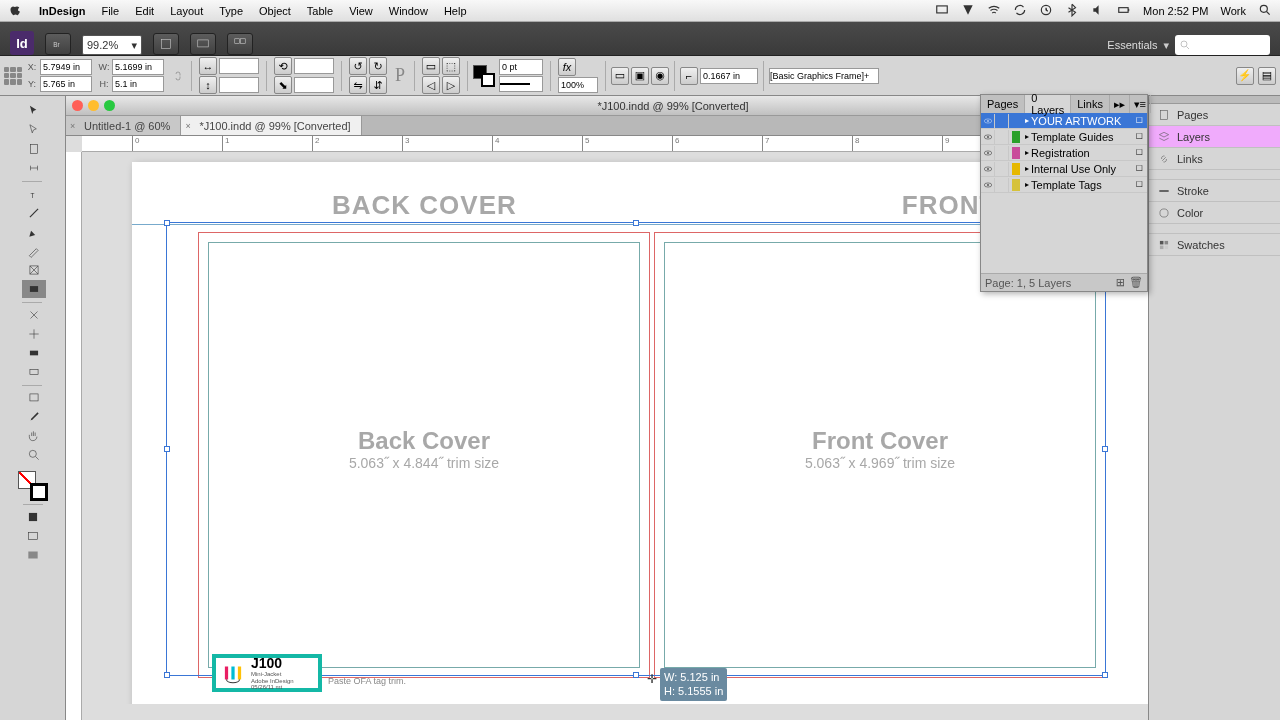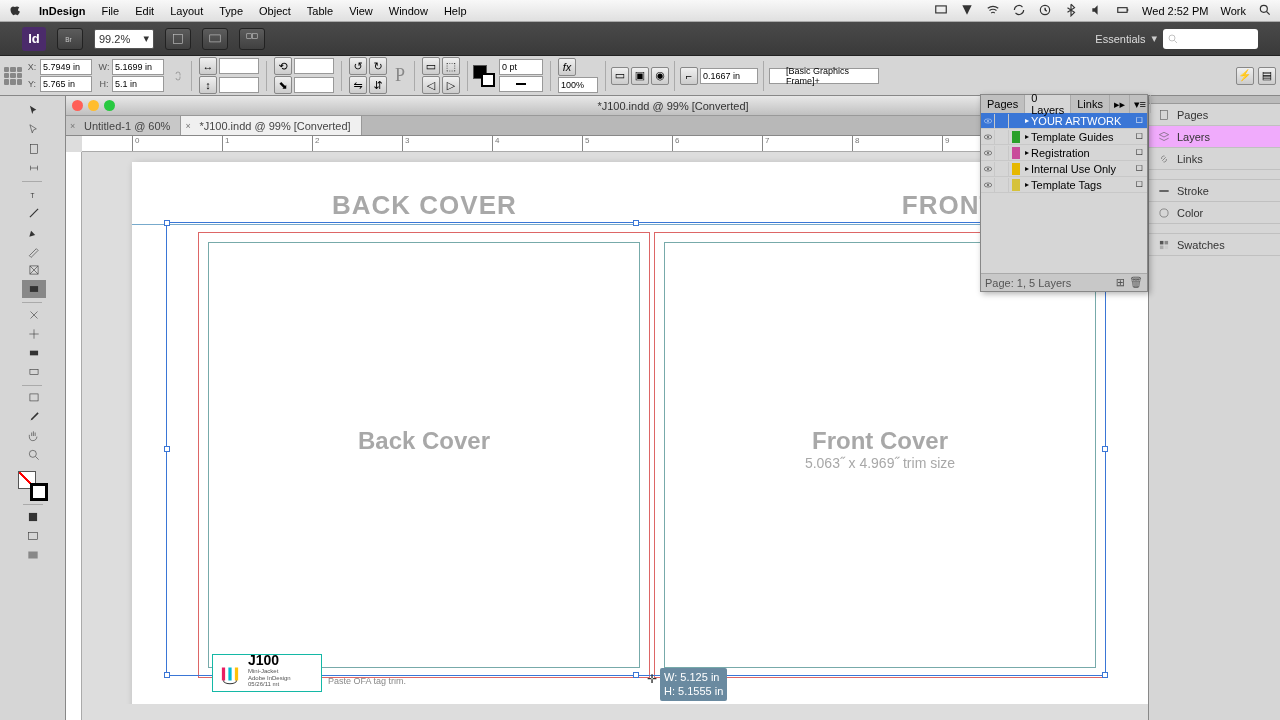--- a/index.html
+++ b/index.html
@@ -5,41 +5,41 @@
 *{margin:0;padding:0;box-sizing:border-box;font-family:"Lucida Grande",Arial,sans-serif;font-size:11px;-webkit-user-select:none;user-select:none}
 body{width:1280px;height:720px;overflow:hidden;background:#464646}
 
 .mac-menubar{height:22px;background:linear-gradient(#f8f8f8,#e0e0e0);display:flex;align-items:center;padding:0 8px;border-bottom:1px solid #aaa;font-size:13px}
 .mac-left{display:flex;align-items:center;gap:16px}
 .mac-left>*{cursor:default}
 .mac-app{font-weight:bold}
 .mac-right{margin-left:auto;display:flex;align-items:center;gap:12px;font-size:12px}
 .mac-right svg{width:14px;height:14px}
 
-.app-bar{height:34px;background:linear-gradient(#4a4a4a,#3a3a3a);display:flex;align-items:center;padding:0 22px;gap:11px;border-bottom:1px solid #222}
+.app-bar{height:34px;background:linear-gradient(#4a4a4a,#3a3a3a);display:flex;align-items:flex-end;padding:0 10px;gap:11px;border-bottom:1px solid #222}
 .id-logo{width:24px;height:24px;background:#4b2b6b;border-radius:3px;display:flex;align-items:center;justify-content:center;color:#fff;font-weight:bold;font-size:13px}
 .app-btn{width:26px;height:22px;background:linear-gradient(#5c5c5c,#404040);border:1px solid #222;border-radius:3px;display:flex;align-items:center;justify-content:center}
 .app-btn svg{width:14px;height:14px}
 .zoom-box{width:60px;height:20px;background:#fff;border:1px solid #555;border-radius:2px;display:flex;align-items:center;padding:0 4px;font-size:11px;color:#333}
 .zoom-box .chev{margin-left:auto}
 .essentials{margin-left:auto;display:flex;align-items:center;gap:6px;color:#ddd}
 .search-box{width:95px;height:20px;background:#fff;border-radius:3px;display:flex;align-items:center;padding:0 4px}
 
 .control-panel{height:40px;background:#d6d6d6;border-bottom:1px solid #888;display:flex;align-items:center;padding:0 4px;gap:2px;overflow:hidden}
 .ref-grid{width:18px;height:18px;display:grid;grid-template-columns:repeat(3,1fr);grid-template-rows:repeat(3,1fr);gap:1px}
 .ref-grid span{background:#888;border-radius:1px}
 .ctrl-group{display:flex;flex-direction:column;gap:1px;margin:0 2px}
 .ctrl-row{display:flex;align-items:center;gap:2px}
 .ctrl-label{font-size:9px;color:#555;width:12px;text-align:center}
 .ctrl-input{width:52px;height:16px;background:#fff;border:1px solid #999;font-size:9px;padding:0 2px;display:flex;align-items:center}
 .ctrl-icon{width:18px;height:16px;display:flex;align-items:center;justify-content:center}
 .ctrl-sep{width:1px;height:30px;background:#aaa;margin:0 3px}
 .swatch-fill{width:14px;height:14px;background:#000;border:1px solid #555}
 .swatch-stroke{width:14px;height:14px;background:#fff;border:2px solid #000}
-.ctrl-select{height:16px;background:#fff;border:1px solid #999;font-size:9px;padding:0 16px;display:flex;align-items:center}
+.ctrl-select{height:16px;background:#fff;border:1px solid #999;font-size:9px;padding:0 0;display:flex;align-items:center}
 .tiny-btn{width:18px;height:18px;background:linear-gradient(#f0f0f0,#ccc);border:1px solid #888;border-radius:2px;display:flex;align-items:center;justify-content:center}
 
 .doc-window{position:absolute;top:96px;left:66px;right:0;bottom:0;background:#dddddd}
 .doc-titlebar{height:20px;background:linear-gradient(#e8e8e8,#c0c0c0);display:flex;align-items:center;justify-content:center;font-size:11px;color:#333;border-bottom:1px solid #999;position:relative}
 .traffic{position:absolute;left:6px;top:4px;display:flex;gap:5px}
 .traffic span{width:11px;height:11px;border-radius:50%}
 .traffic .r{background:#ff5f57}.traffic .y{background:#ffbd2e}.traffic .g{background:#28c940}
 .tab-bar{height:20px;background:#b8b8b8;display:flex;border-bottom:1px solid #888}
 .tab{padding:0 10px 0 18px;display:flex;align-items:center;font-size:10px;color:#444;border-right:1px solid #999;background:#c8c8c8;position:relative}
 .tab.active{background:#f0f0f0}
@@ -49,21 +49,21 @@
 .ruler-v{position:absolute;left:0;top:56px;width:16px;bottom:0;background:#fff;border-right:1px solid #aaa}
 .canvas{position:absolute;left:16px;top:56px;right:0;bottom:16px;background:#dddddd;overflow:hidden}
 .spread{position:absolute;left:50px;top:10px;width:1030px;height:560px;background:#fff;box-shadow:3px 3px 8px rgba(0,0,0,0.3)}
 .header-label{position:absolute;font-size:26px;font-weight:bold;color:#a8a8a8;letter-spacing:1px}
 .bleed{position:absolute;border:1px solid #d66}
 .page-frame{position:absolute;border:1px solid #7aa}
 .center-title{position:absolute;font-size:24px;font-weight:bold;color:#a8a8a8;width:100%;text-align:center}
 .center-sub{position:absolute;font-size:14px;color:#a8a8a8;width:100%;text-align:center}
 .selection{position:absolute;border:1px solid #3a76d6}
 .handle{position:absolute;width:6px;height:6px;background:#fff;border:1px solid #3a76d6}
-.tag-box{position:absolute;left:130px;bottom:12px;width:110px;height:38px;background:#fff;border:1px solid #14b8a6;display:flex;align-items:flex-end;padding:3px;gap:4px}
+.tag-box{position:absolute;left:130px;bottom:12px;width:110px;height:38px;background:#fff;border:4px solid #14b8a6;display:flex;align-items:center;padding:3px;gap:4px}
 .tag-logo{width:28px;height:28px;border-radius:4px;display:flex;align-items:center;justify-content:center;font-size:16px;font-weight:bold}
 .tag-text{display:flex;flex-direction:column}
 .tag-text .big{font-size:14px;font-weight:bold}.tag-text .sm{font-size:6px;color:#555;line-height:1.1}
 .paste-hint{position:absolute;left:246px;bottom:18px;font-size:9px;color:#888}
 .dim-tip{position:absolute;background:#6a8aa0;color:#fff;font-size:9px;padding:2px 4px;border-radius:2px;line-height:1.3}
 
 .toolbox{position:absolute;top:96px;left:0;width:66px;bottom:0;background:#d6d6d6;border-right:1px solid #888;display:flex;flex-direction:column;align-items:center;padding-top:6px}
 .tools-grid{display:grid;grid-template-columns:22px;gap:0}
 .tool{width:24px;height:18px;display:flex;align-items:center;justify-content:center;margin:0 0 1px 0}
 .tool.active{background:#888}
@@ -133,21 +133,21 @@
     <span><svg viewBox="0 0 24 24">
           <path fill="none" stroke="#333" stroke-width="2" d="M12 2v20l6-6-12-8m0 8l12-8-6-6"></path>
         </svg></span>
     <span><svg viewBox="0 0 24 24">
           <path fill="#333" d="M4 9v6h4l5 5V4L8 9H4z"></path>
         </svg></span>
     <span><svg viewBox="0 0 24 24">
           <rect x="3" y="8" width="16" height="8" fill="none" stroke="#333" stroke-width="2"></rect>
           <rect x="19" y="10" width="2" height="4" fill="#333"></rect>
         </svg></span>
-    <span>Wed 2:52 PM</span>
+    <span>Mon 2:52 PM</span>
     <span>Work</span>
     <span><svg viewBox="0 0 24 24">
           <circle cx="10" cy="10" r="6" fill="none" stroke="#333" stroke-width="2"></circle>
           <line x1="15" y1="15" x2="20" y2="20" stroke="#333" stroke-width="2"></line>
         </svg></span>
   </div>
 </div>
 
 <div class="app-bar">
   <div class="id-logo">Id</div>
@@ -467,20 +467,21 @@
   <div class="canvas">
     <div class="spread">
       <div class="header-label" style="left:200px;top:28px">BACK COVER</div>
       <div class="header-label" style="right:60px;top:28px">FRONT COVER</div>
 
       <div style="position:absolute;left:0;top:62px;right:0;height:1px;background:#7ac"></div>
 
       <div class="bleed" style="left:66px;top:70px;width:452px;height:446px"></div>
       <div class="page-frame" style="left:76px;top:80px;width:432px;height:426px"></div>
       <div class="center-title" style="left:76px;top:265px;width:432px">Back Cover</div>
+      <div class="center-sub" style="left:76px;top:293px;width:432px">5.063˝ x 4.844˝ trim size</div>
 
       <div class="bleed" style="left:522px;top:70px;width:452px;height:446px"></div>
       <div class="page-frame" style="left:532px;top:80px;width:432px;height:426px"></div>
       <div class="center-title" style="left:532px;top:265px;width:432px">Front Cover</div>
       <div class="center-sub" style="left:532px;top:293px;width:432px">5.063˝ x 4.969˝ trim size</div>
 
       <div class="selection" style="left:34px;top:60px;width:940px;height:454px">
         <div class="handle" style="left:-3px;top:-3px"></div>
           <div class="handle" style="right:-3px;top:-3px"></div>
         <div class="handle" style="left:-3px;bottom:-3px"></div>

